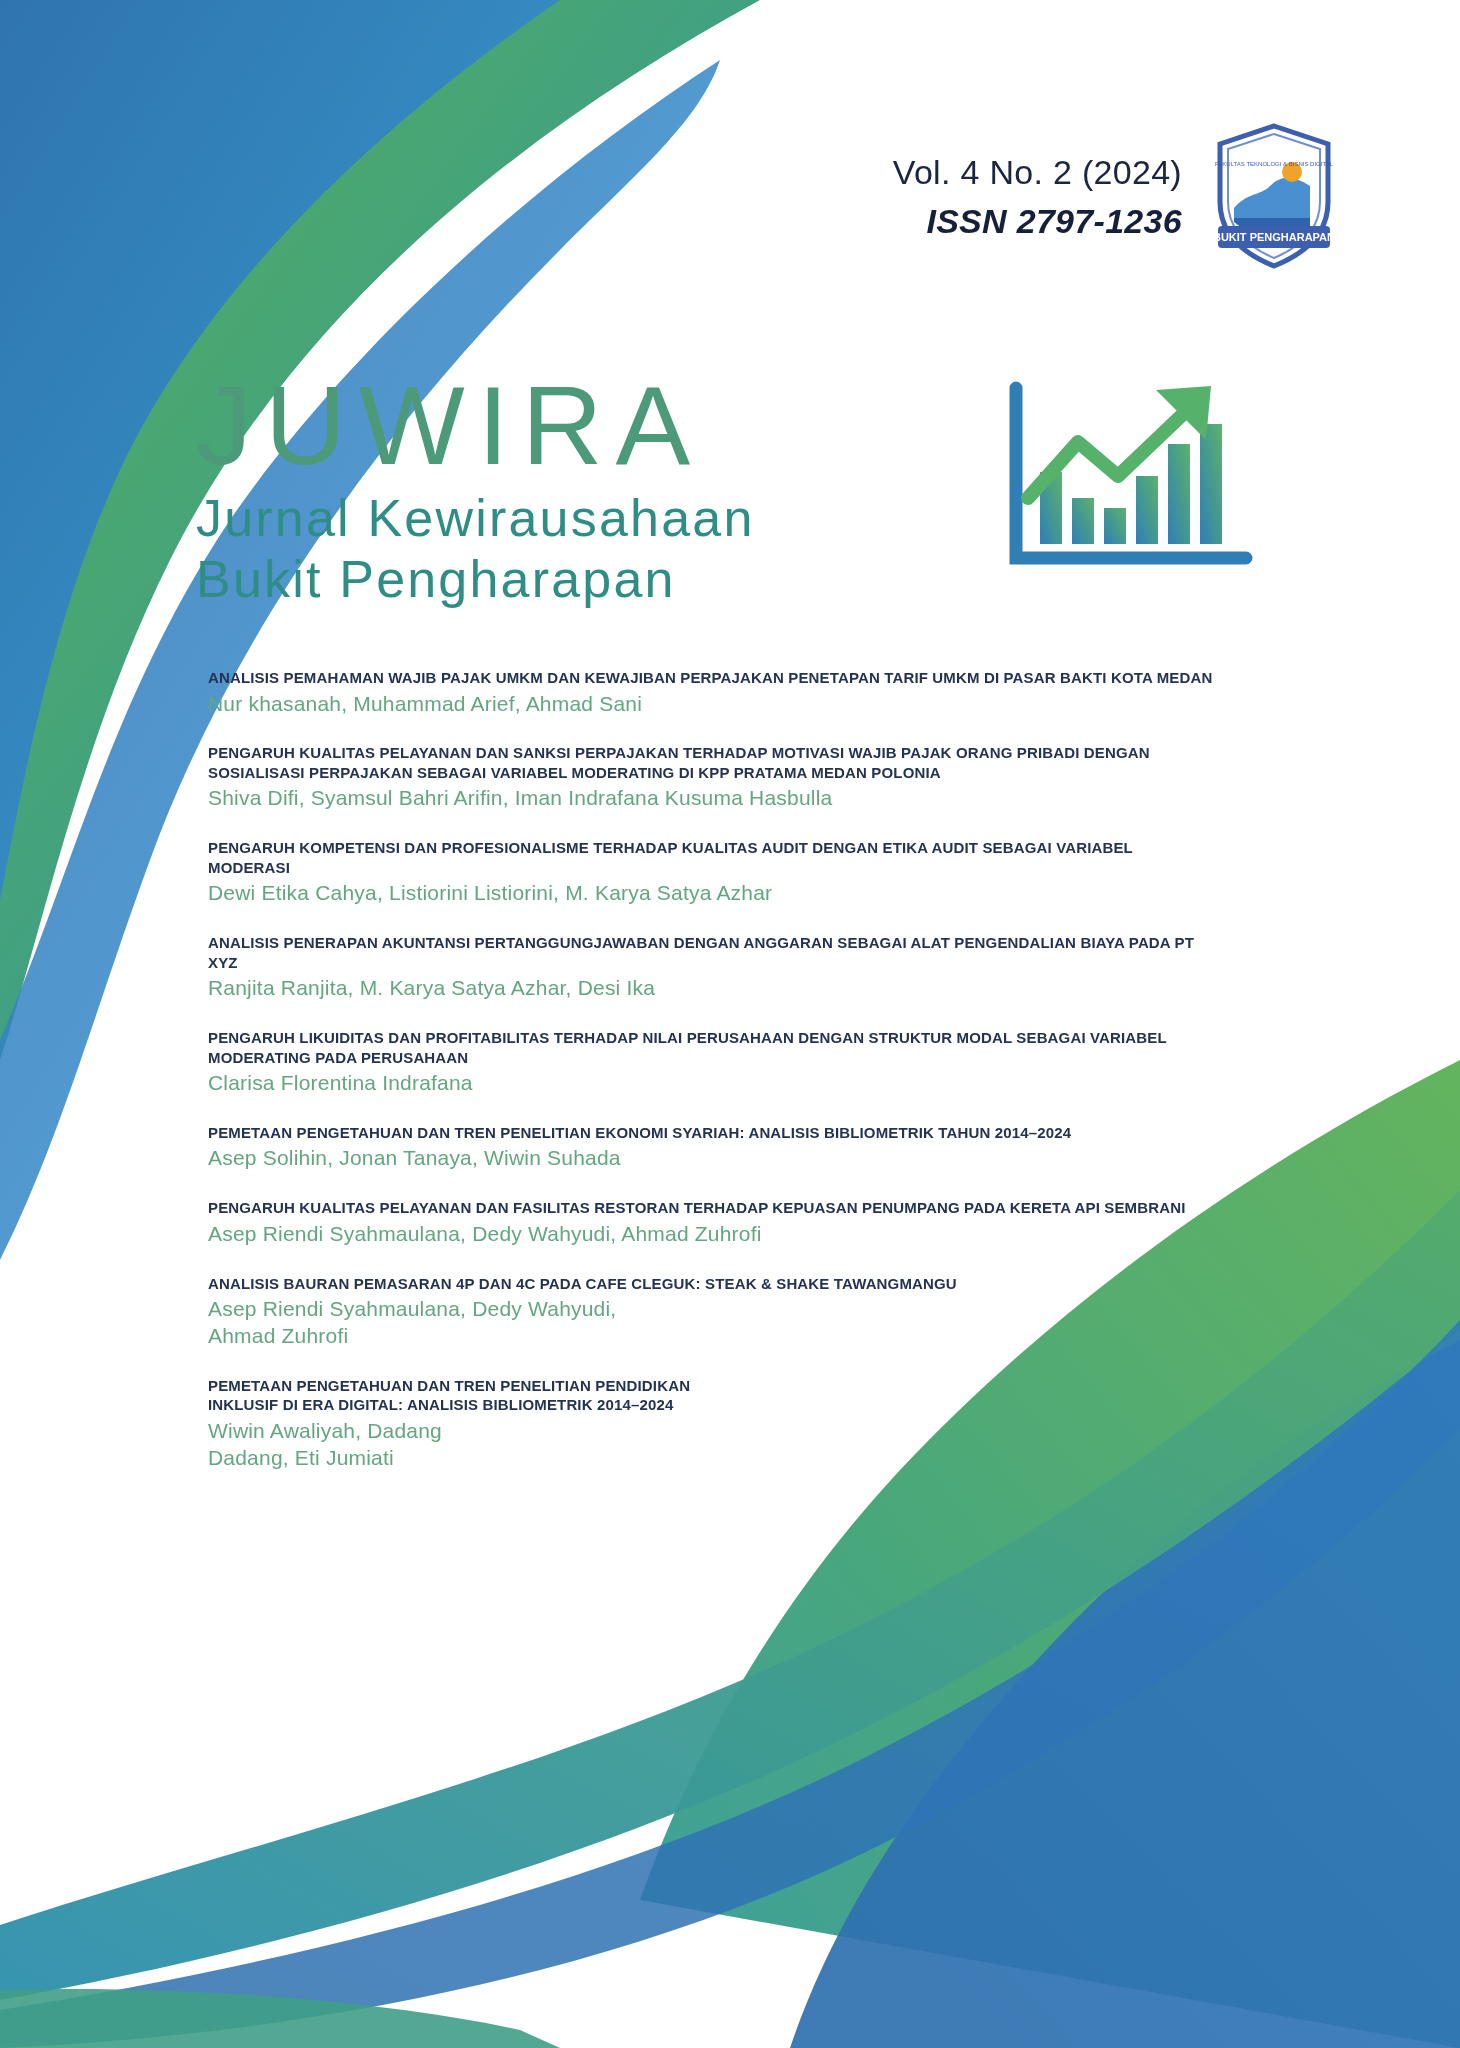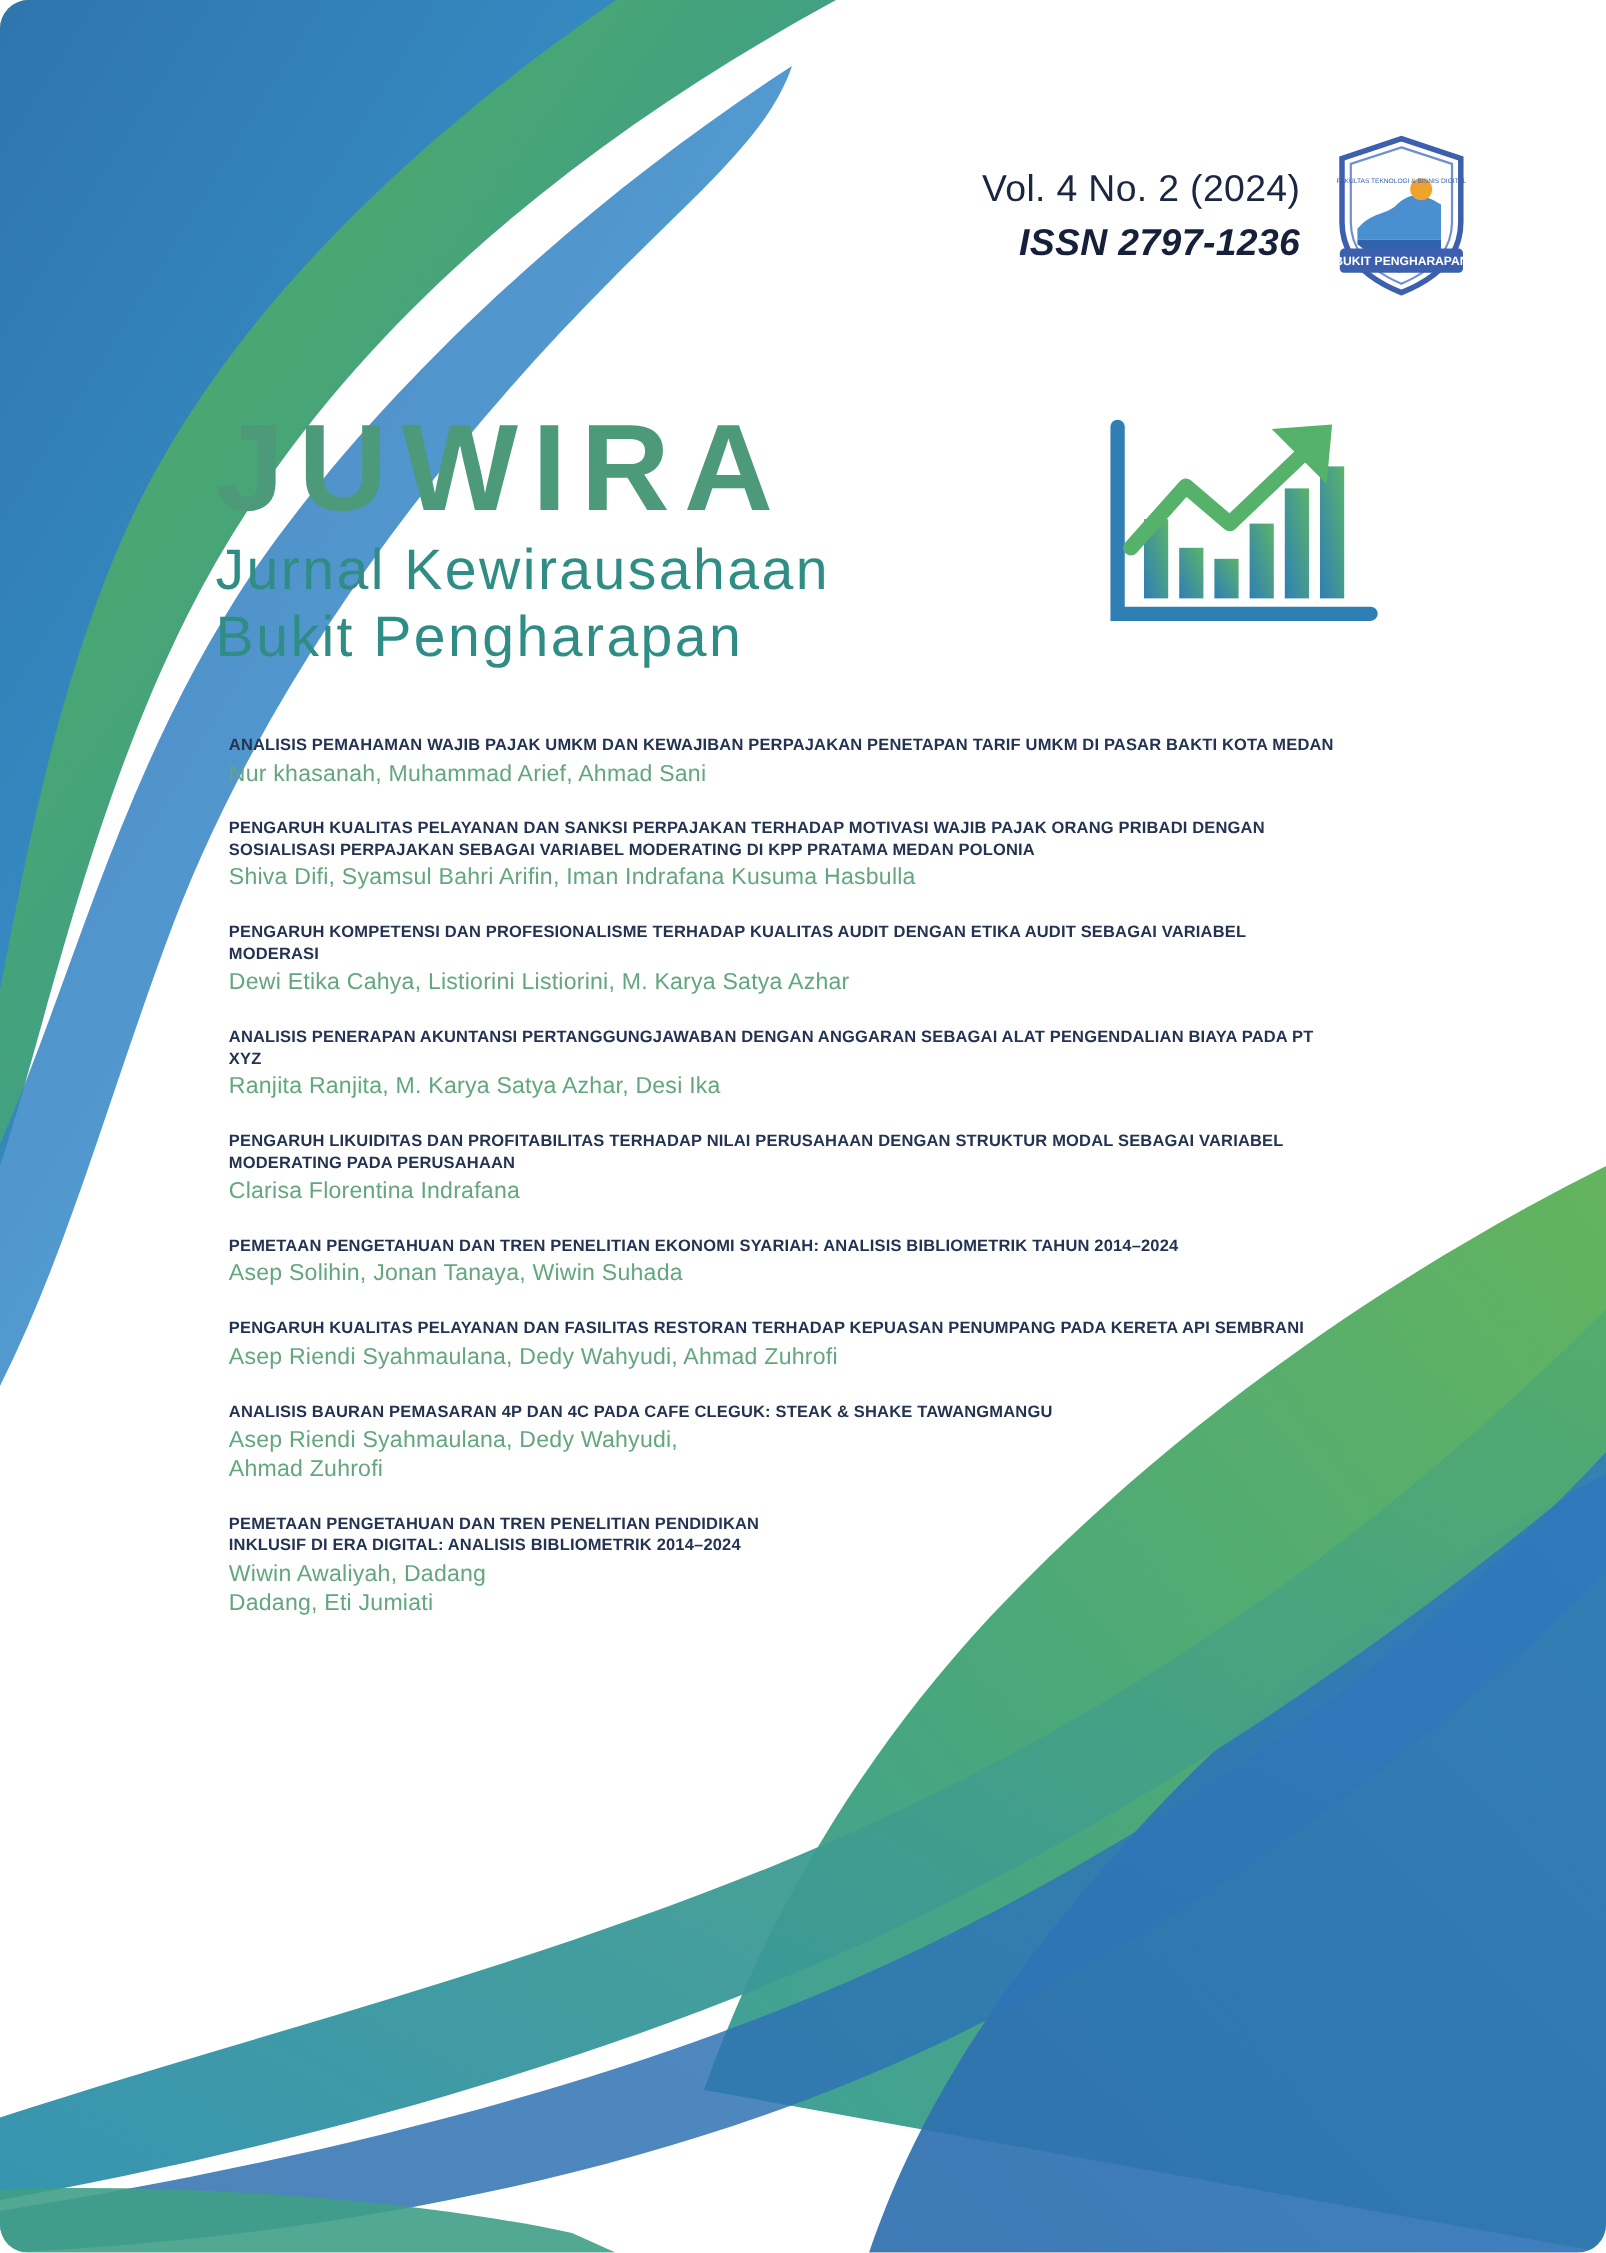--- a/index.html
+++ b/index.html
@@ -9,21 +9,20 @@
   }
   body {
     font-family: "Liberation Sans", sans-serif;
   }
   #cover {
     position: relative;
     width: 1460px;
     height: 2048px;
     overflow: hidden;
     background: #ffffff;
-    border-radius: 26px;
   }
   .bg-svg {
     position: absolute;
     inset: 0;
     width: 1460px;
     height: 2048px;
     pointer-events: none;
   }
   
   .header {
@@ -58,21 +57,21 @@
   }
   
   .title-wrap {
     position: absolute;
     top: 370px;
     left: 196px;
     width: 1080px;
   }
   .journal-title {
     font-size: 112px;
-    font-weight: bold;
+    font-weight: normal;
     letter-spacing: 13px;
     color: #4c9a7a;
     line-height: 1.0;
     margin: 0 0 6px 0;
   }
   .journal-sub1, .journal-sub2 {
     font-size: 52px;
     font-weight: normal;
     letter-spacing: 2.2px;
     color: #2f8d86;

